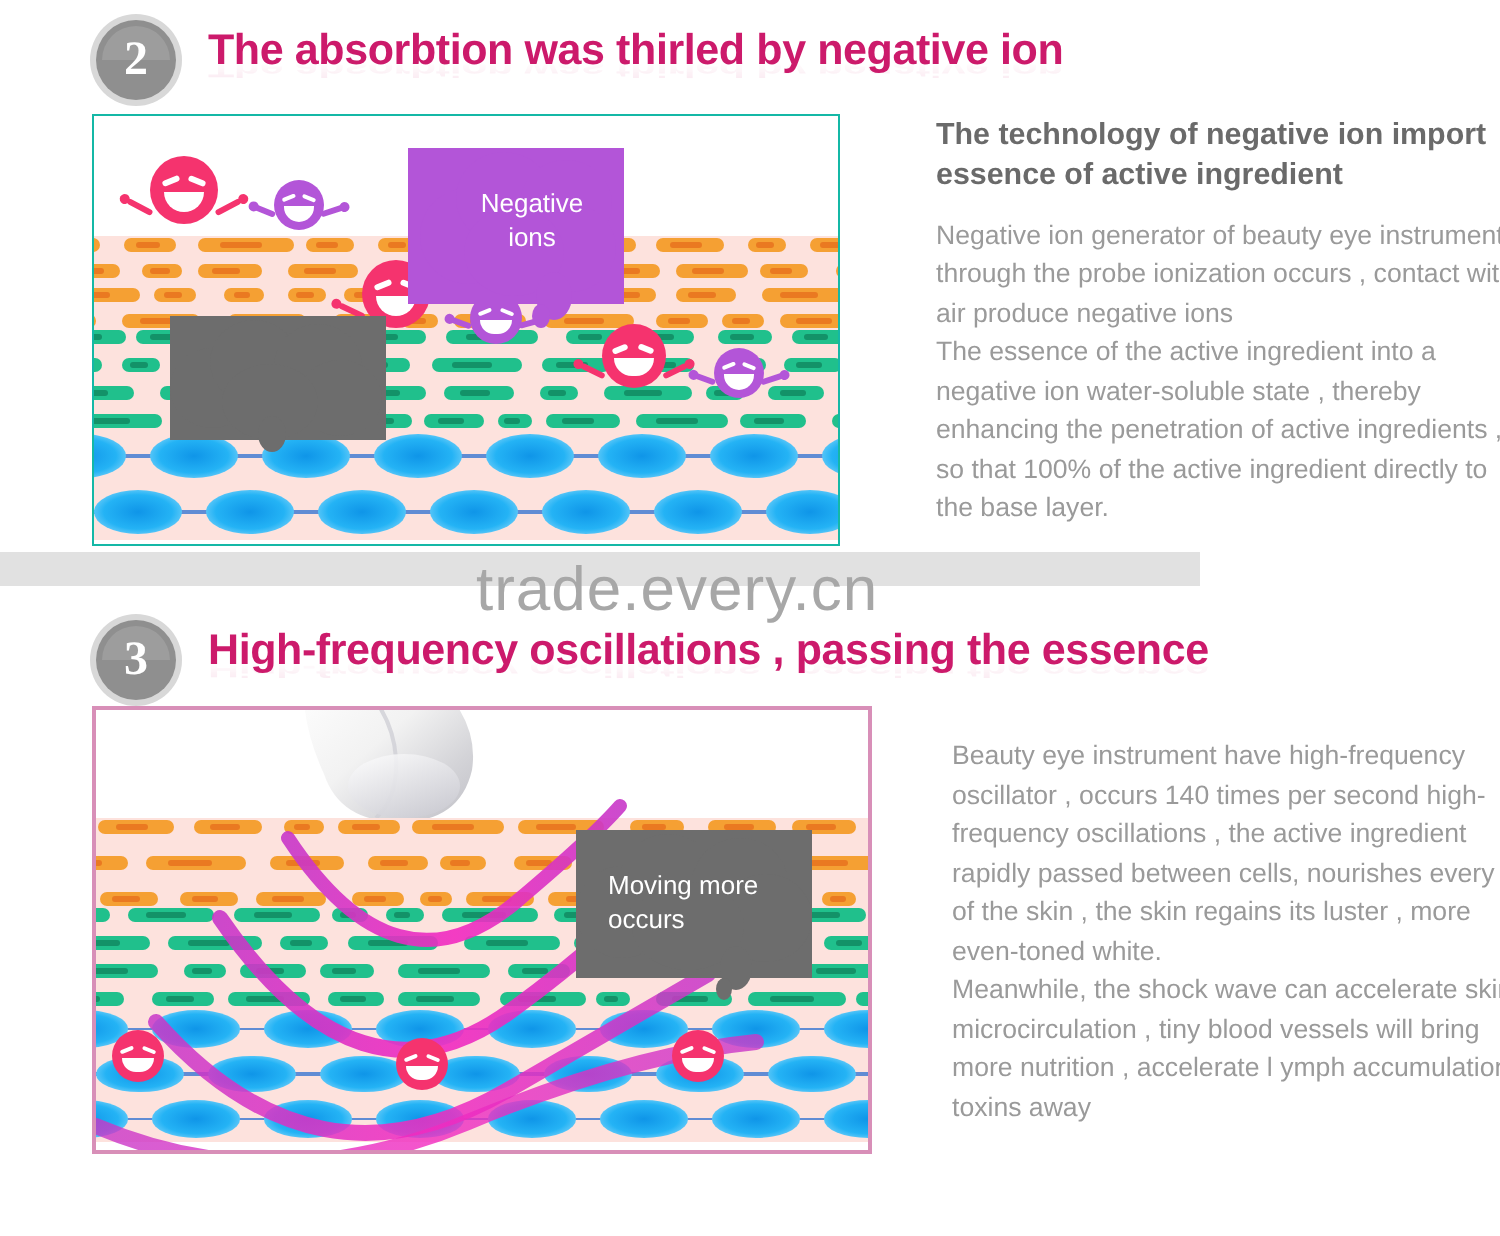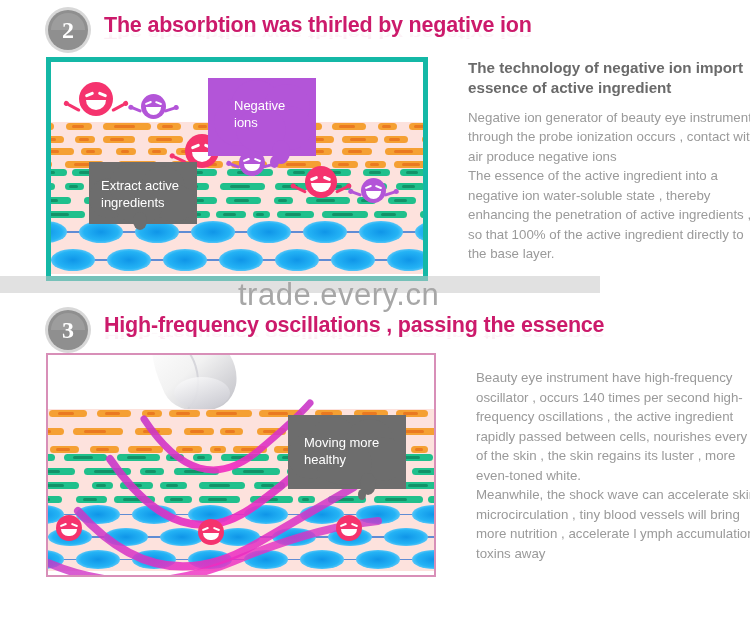--- a/index.html
+++ b/index.html
@@ -43,21 +43,21 @@
   .txt-h{
     color:#6a6a6a;font-size:15.2px;font-weight:bold;line-height:1.34;margin:0 0 9px 0;
   }
   .txt-p{
     color:#9a9a9a;font-size:13.3px;line-height:1.47;margin:0;white-space:pre-line;
   }
   .txtcol.s3 .txt-p{color:#9a9a9a;}
 
   
   .fig{position:absolute;overflow:hidden;background:#ffffff;}
-  .fig.s2{left:46px;top:57px;width:372px;height:214px;border:5px solid #14b8a6;}
+  .fig.s2{left:46px;top:57px;width:372px;height:214px;border:1px solid #14b8a6;text-align:center;}
   .fig.s3{left:46px;top:353px;width:386px;height:220px;border:2px solid #d88fb8;}
   .fig-inner{position:absolute;left:0;top:0;right:0;bottom:0;}
 
   .air{position:absolute;left:0;right:0;top:0;background:#ffffff;}
 
   
   .layer{position:absolute;left:0;right:0;background:#fde2dd;}
   .dash{position:absolute;height:7px;border-radius:4px;}
   .dash i{position:absolute;left:22%;top:2px;height:3px;width:45%;border-radius:2px;opacity:.55;}
 
@@ -465,22 +465,20 @@
 ions</span>
       </div>
 
       <div class="cloud gray" style="left:38px;top:100px;width:108px;height:62px;">
         <span class="lobe" style="left:0px;top:16px;width:42px;height:40px;"></span>
         <span class="lobe" style="left:20px;top:2px;width:44px;height:42px;"></span>
         <span class="lobe" style="left:52px;top:4px;width:44px;height:42px;"></span>
         <span class="lobe" style="left:64px;top:22px;width:42px;height:38px;"></span>
         <span class="lobe" style="left:26px;top:24px;width:48px;height:38px;"></span>
         <span class="tail" style="left:44px;top:50px;width:14px;height:18px;"></span>
-        <span class="ctext" style="left:12px;top:16px;width:92px;white-space:pre-line;">Extract active
-ingredients</span>
       </div>
     </div>
   </div>
 
   <div class="txtcol s2" style="left:432px;top:58px;margin-left:36px;">
     <div class="txt-h">The technology of negative ion import essence of active ingredient</div>
     <div class="txt-p">Negative ion generator of beauty eye instrument through the probe ionization occurs , contact with air produce negative ions
 The essence of the active ingredient into a negative ion water-soluble state , thereby enhancing the penetration of active ingredients , so that 100% of the active ingredient directly to the base layer.</div>
   </div>
 
@@ -783,21 +781,21 @@
 
       <div class="cloud gray" style="left:240px;top:60px;width:118px;height:74px;">
         <span class="lobe" style="left:0px;top:18px;width:46px;height:46px;"></span>
         <span class="lobe" style="left:22px;top:2px;width:48px;height:46px;"></span>
         <span class="lobe" style="left:58px;top:4px;width:48px;height:46px;"></span>
         <span class="lobe" style="left:72px;top:22px;width:46px;height:44px;"></span>
         <span class="lobe" style="left:28px;top:26px;width:56px;height:44px;"></span>
         <span class="tail" style="left:72px;top:58px;width:16px;height:22px;"></span>
         <span class="tail" style="left:70px;top:74px;width:8px;height:11px;"></span>
         <span class="ctext" style="left:16px;top:20px;width:96px;white-space:pre-line;">Moving more
-healthy</span>
+occurs</span>
       </div>
     </div>
   </div>
 
   <div class="txtcol s3" style="left:432px;top:368px;margin-left:44px;">
     <div class="txt-p">Beauty eye instrument have high-frequency oscillator , occurs 140 times per second high-frequency oscillations , the active ingredient rapidly passed between cells, nourishes every cell of the skin , the skin regains its luster , more even-toned white.
 Meanwhile, the shock wave can accelerate skin microcirculation , tiny blood vessels will bring more nutrition , accelerate l ymph accumulation of toxins away</div>
   </div>
 
 </div>

